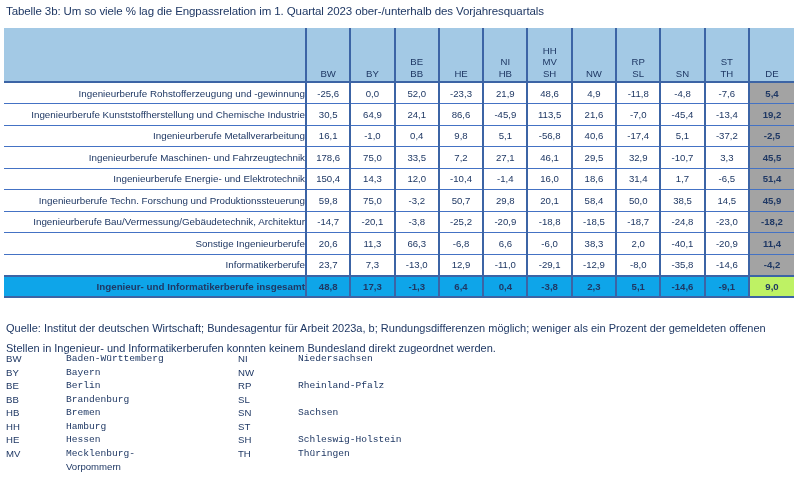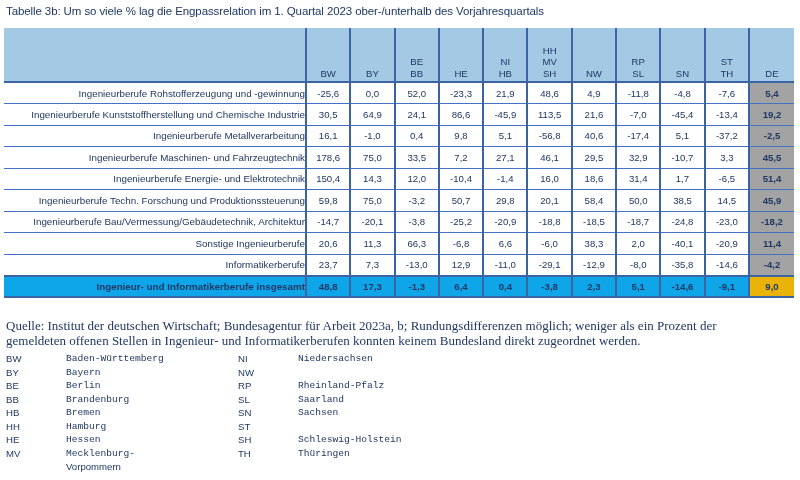--- a/index.html
+++ b/index.html
@@ -103,35 +103,34 @@
   }
 
   
   tbody tr.total td {
     background: #0ea5e9;
     font-weight: bold;
     border-bottom: 2px solid #3C64A5;
     border-top: 2px solid #3C64A5;
   }
   tbody tr.total td.de {
-    background: #eab308;
+    background: #bef264;
   }
 
   tbody tr:last-child td { }
 
   
   .source {
     position: absolute;
     left: 6px;
     top: 318px;
     width: 760px;
-    font-size: 13px;
-    line-height: 15px;
-    color: #1F3864;
-    font-family: Liberation Serif, serif;
+    font-size: 11px;
+    line-height: 20px;
+    color: #1F3864;
   }
 
   
   .legend {
     position: absolute;
     left: 6px;
     top: 352px;
     width: 520px;
     display: flex;
     gap: 0px;
@@ -418,21 +417,20 @@
         </div>
         <div class="legend-row">
           <span class="legend-abbr">NW</span>
         </div>
         <div class="legend-row">
           <span class="legend-abbr">RP</span>
           <span class="legend-name">Rheinland-Pfalz</span>
         </div>
         <div class="legend-row">
           <span class="legend-abbr">SL</span>
-          <span class="legend-name">Saarland</span>
         </div>
         <div class="legend-row">
           <span class="legend-abbr">SN</span>
           <span class="legend-name">Sachsen</span>
         </div>
         <div class="legend-row">
           <span class="legend-abbr">ST</span>
         </div>
         <div class="legend-row">
           <span class="legend-abbr">SH</span>

